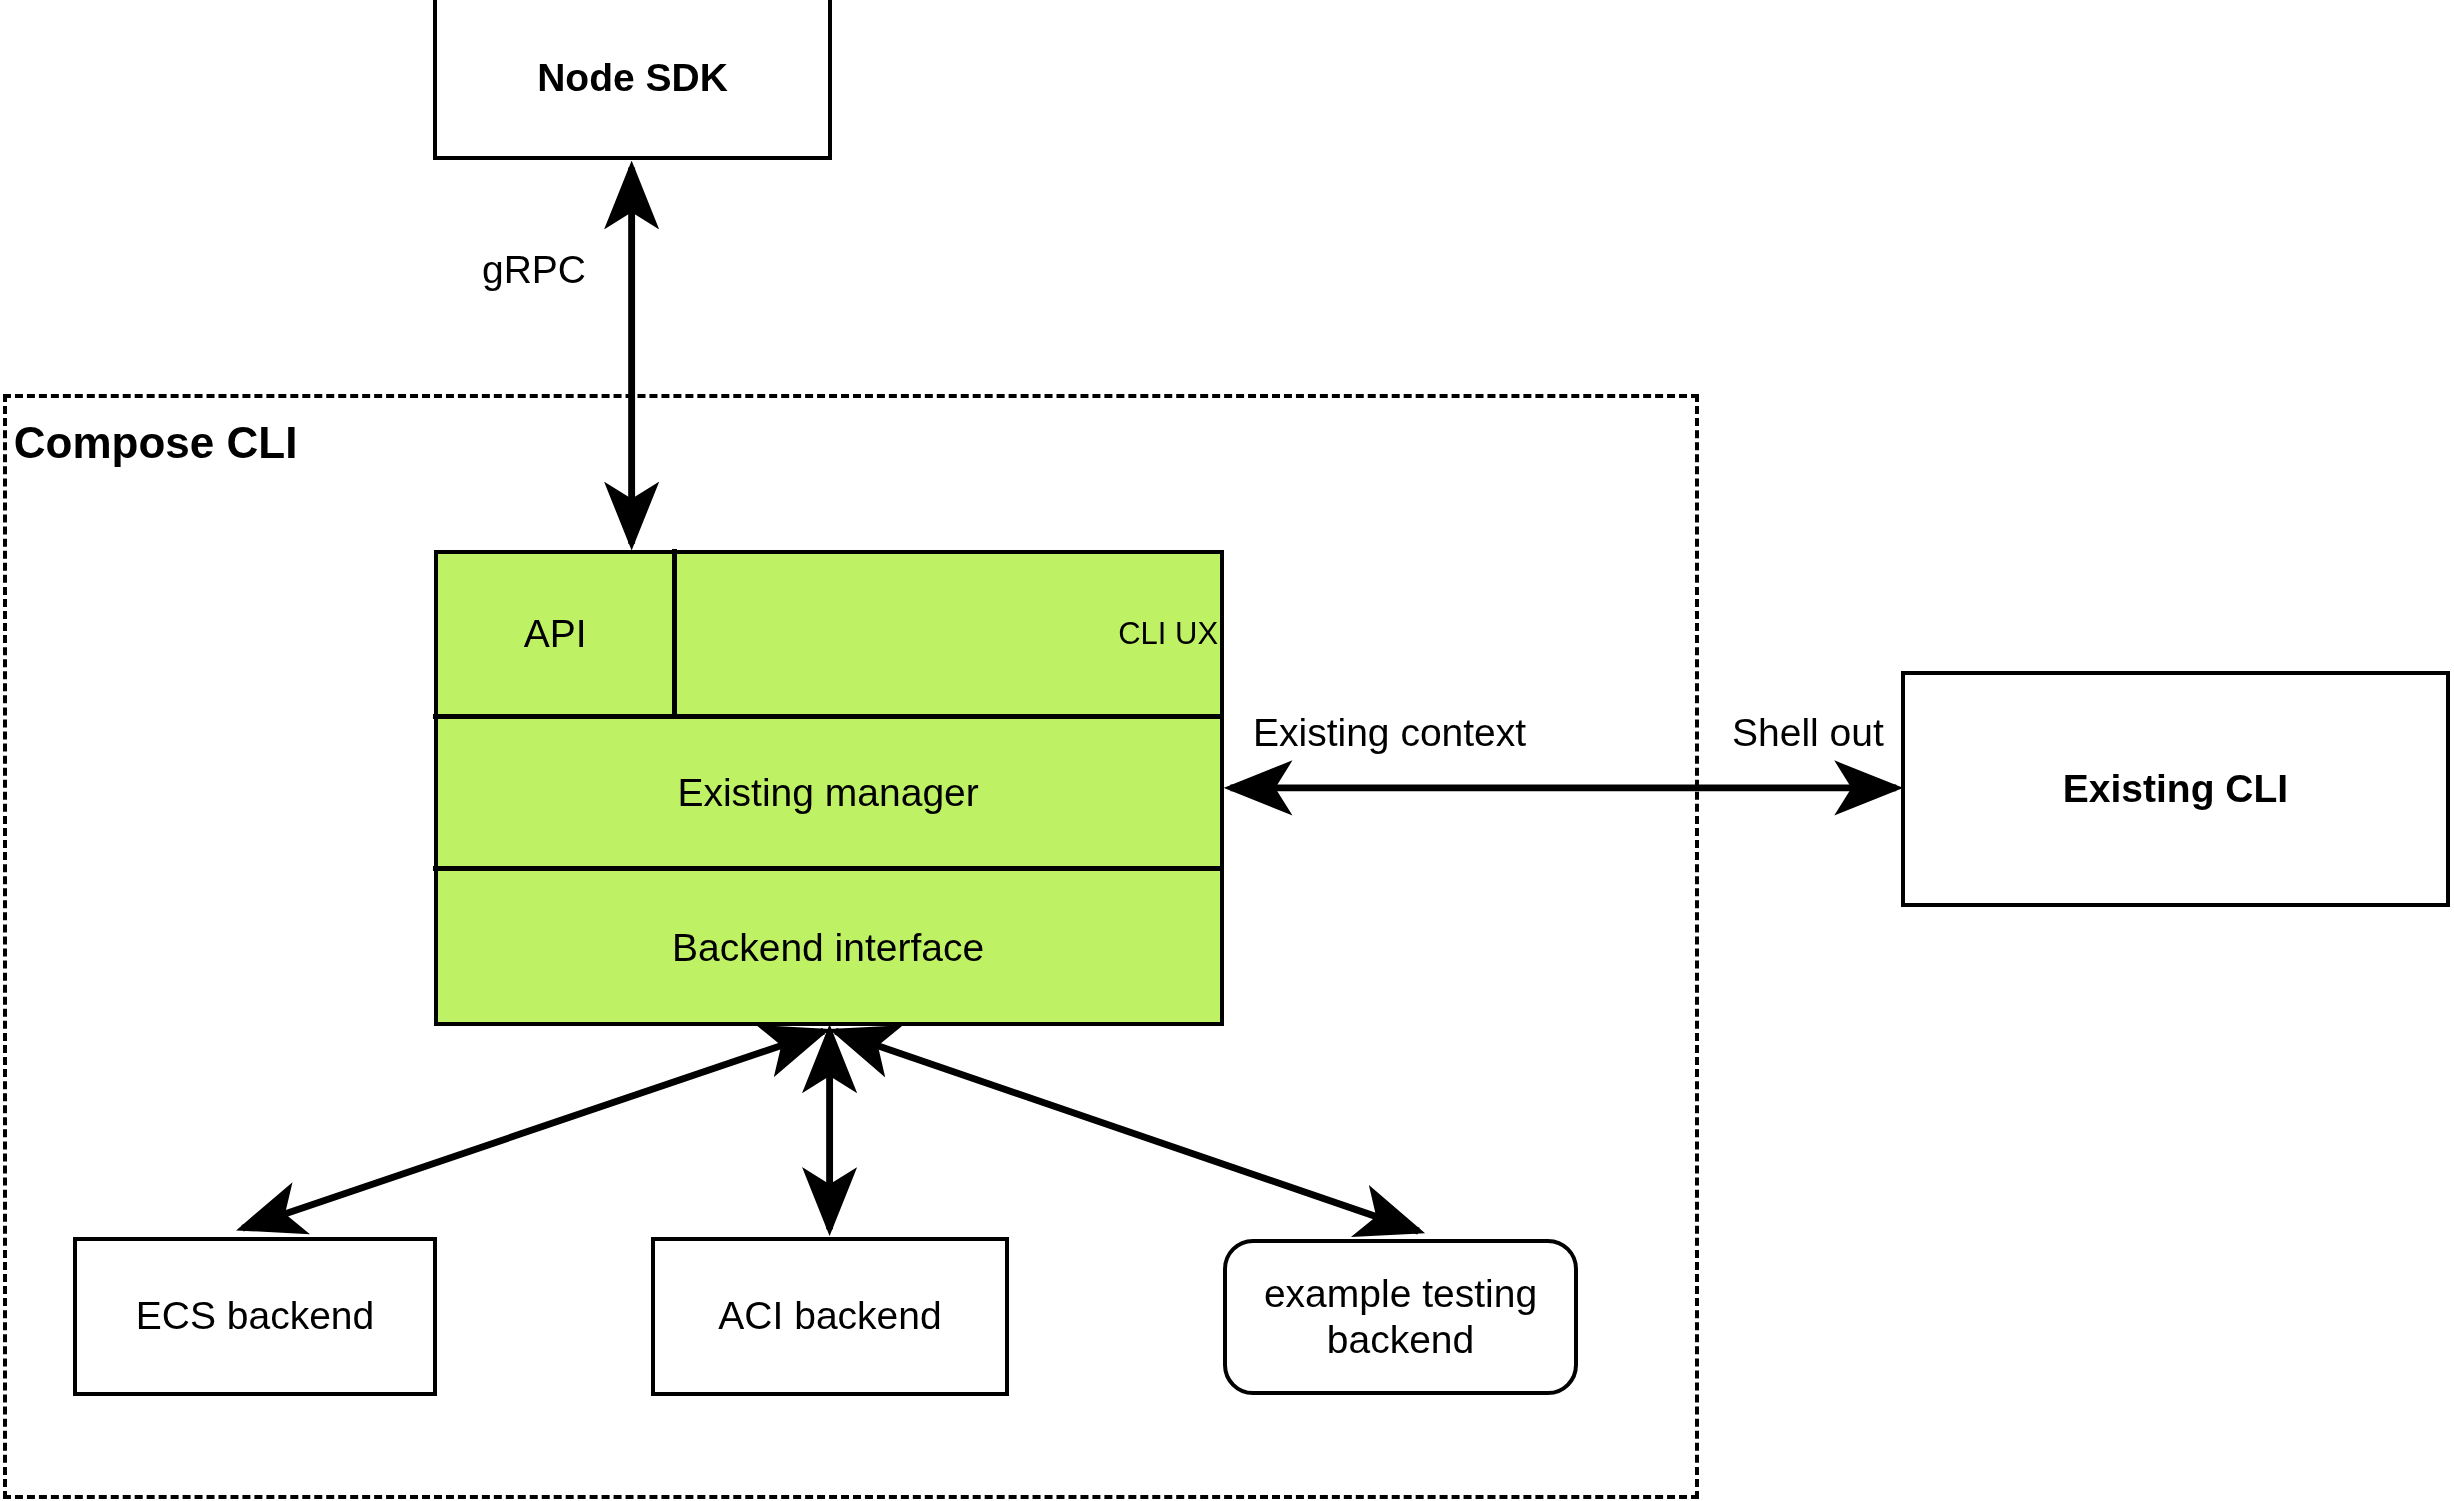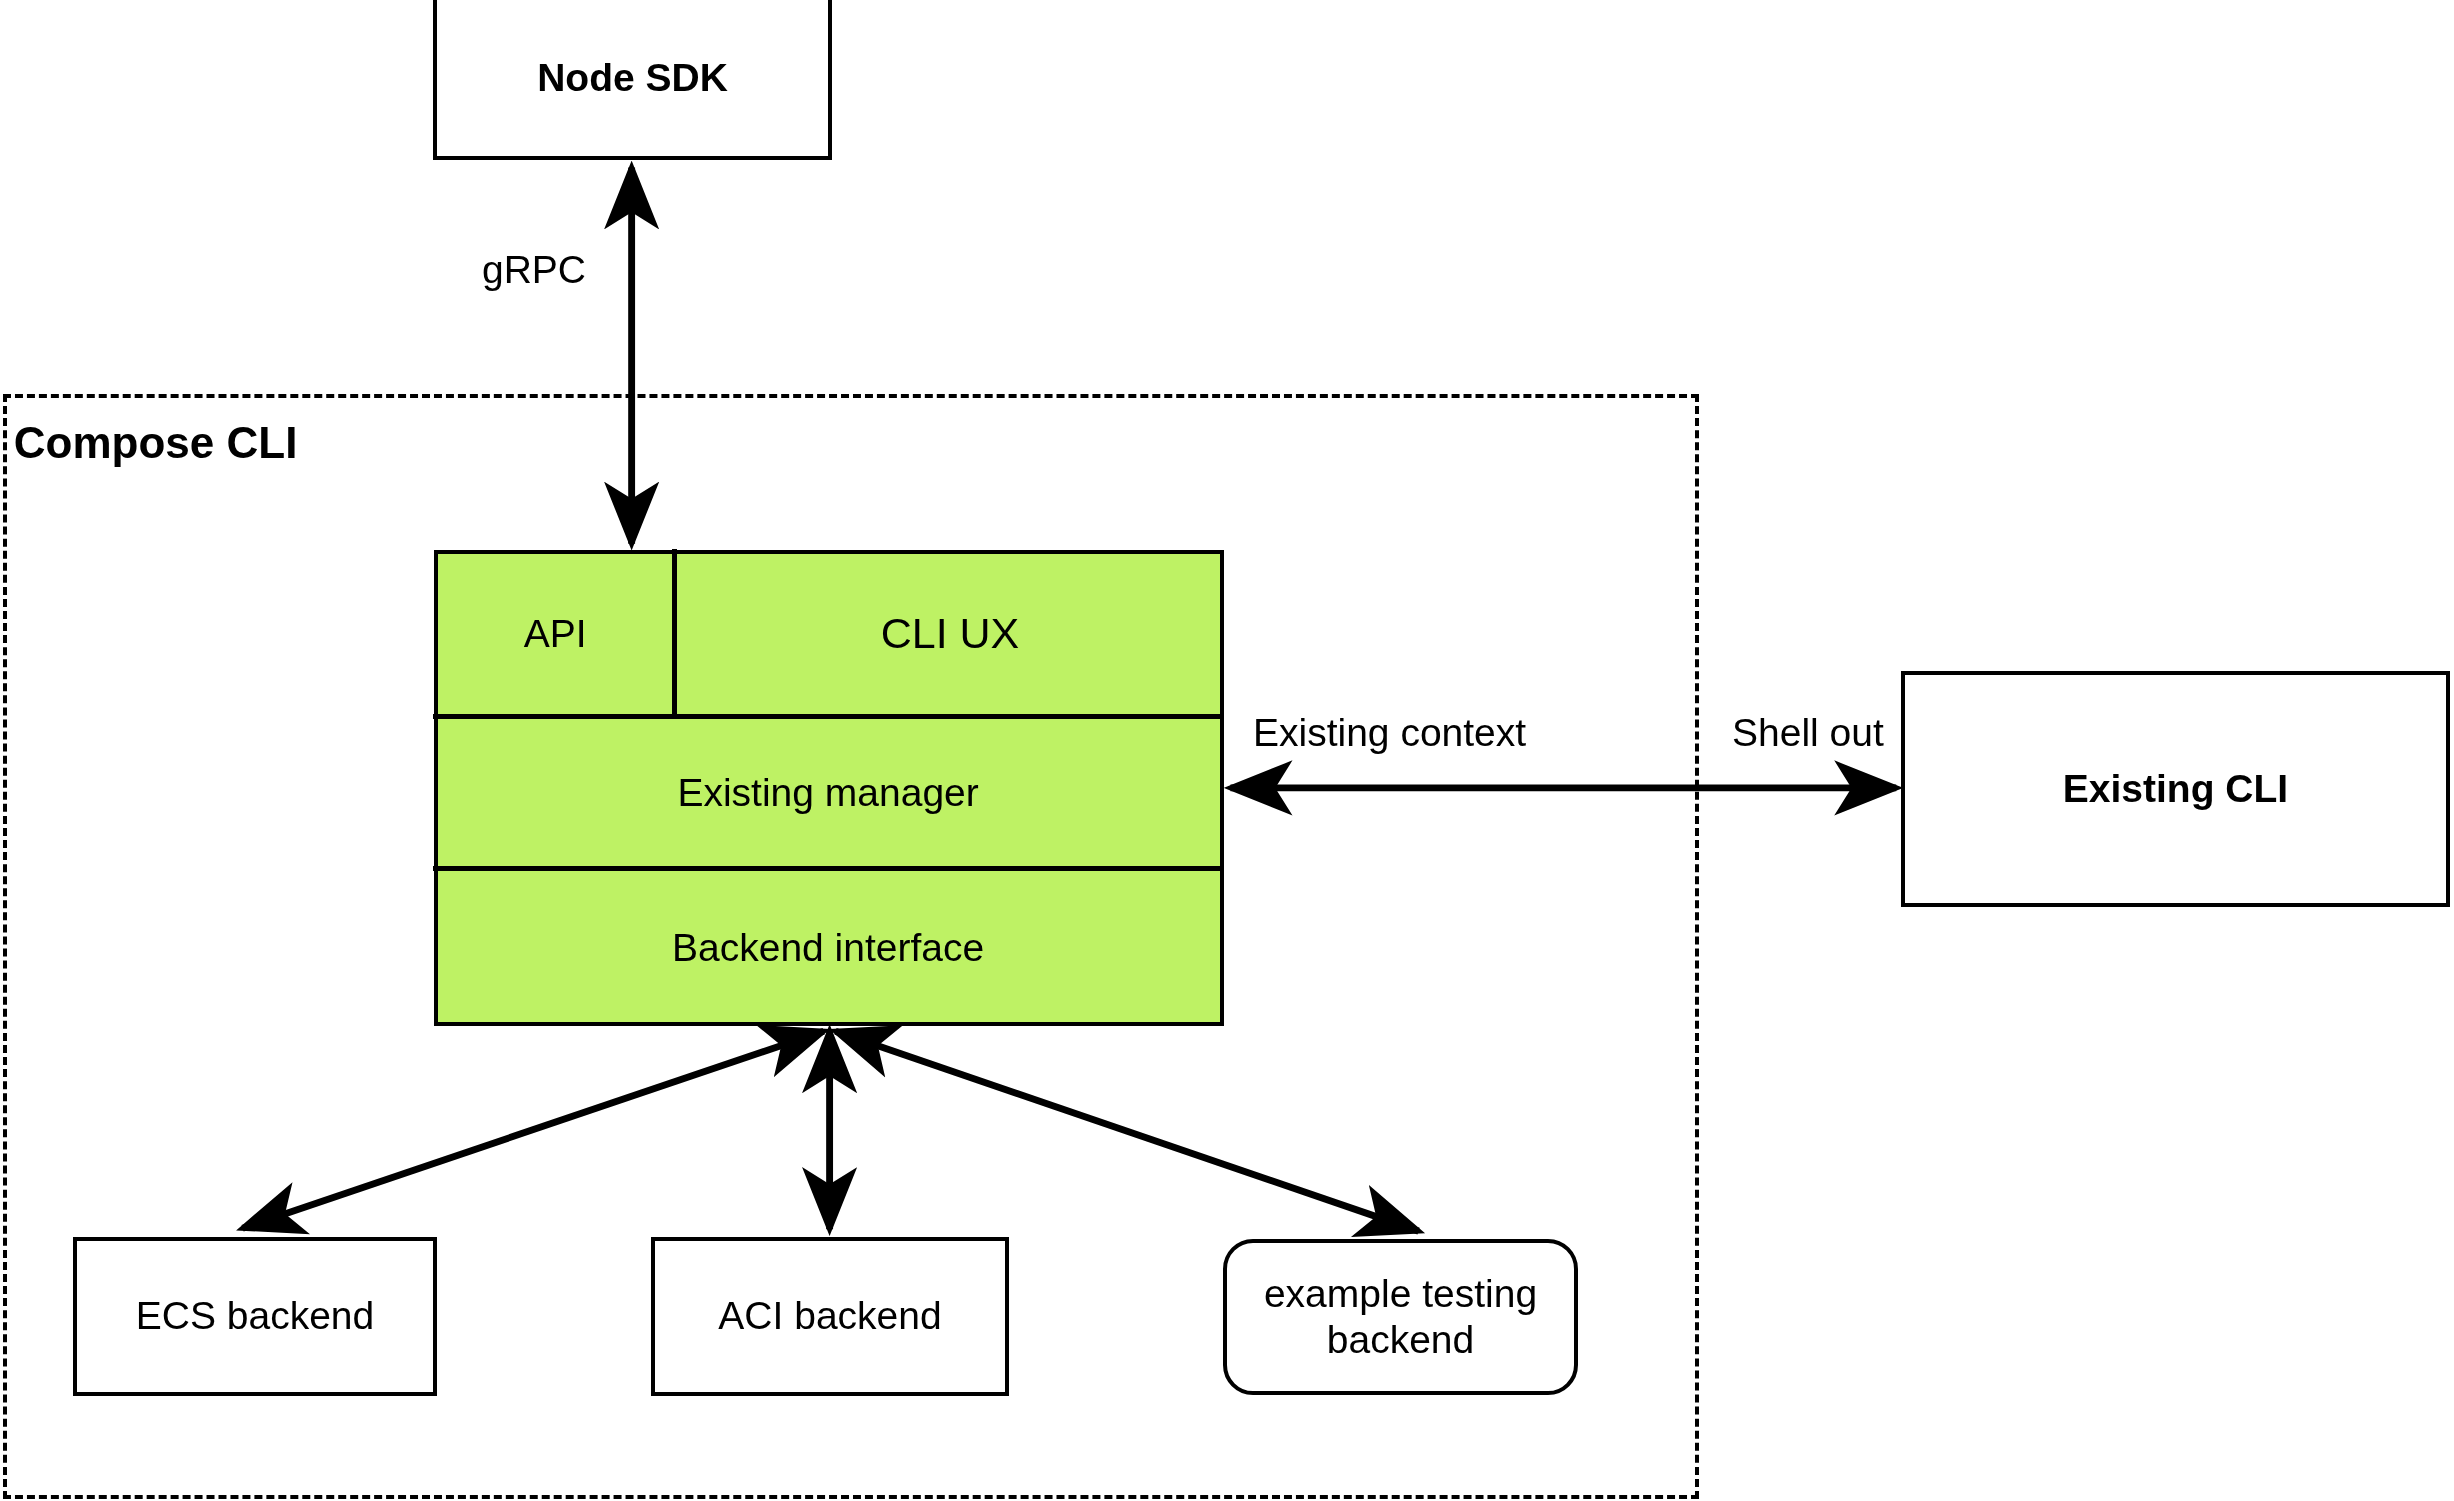--- a/index.html
+++ b/index.html
@@ -92,21 +92,21 @@
     <span class="box-label">Node SDK</span>
   </div>
 
   <div class="edge-label" style="left:482px; top:248px; font-size:39px;">gRPC</div>
 
   <div class="stack" style="left:434px; top:550px; width:790px; height:476px;">
     <div class="stack-row" style="left:-4.9px; top:-4.9px; width:244px; height:169px; font-size:39px;">
       <span class="box-label">API</span>
     </div>
     <div class="vdiv" style="left:234px; top:-4.9px; width:4.9px; height:165px;"></div>
-    <div class="stack-row" style="left:234px; top:-4.9px; width:556px; height:169px; font-size:43px;">
+    <div class="stack-row" style="left:234px; top:-4.9px; width:556px; height:169px; font-size:31px;justify-content:flex-end;">
       <span class="box-label">CLI UX</span>
     </div>
     <div class="hdiv" style="left:-4.9px; top:160px; width:790px; height:4.9px;"></div>
     <div class="stack-row" style="left:-4.9px; top:160px; width:790px; height:158px; font-size:39px;">
       <span class="box-label">Existing manager</span>
     </div>
     <div class="hdiv" style="left:-4.9px; top:312px; width:790px; height:4.9px;"></div>
     <div class="stack-row" style="left:-4.9px; top:312px; width:790px; height:164px; font-size:39px;">
       <span class="box-label">Backend interface</span>
     </div>

